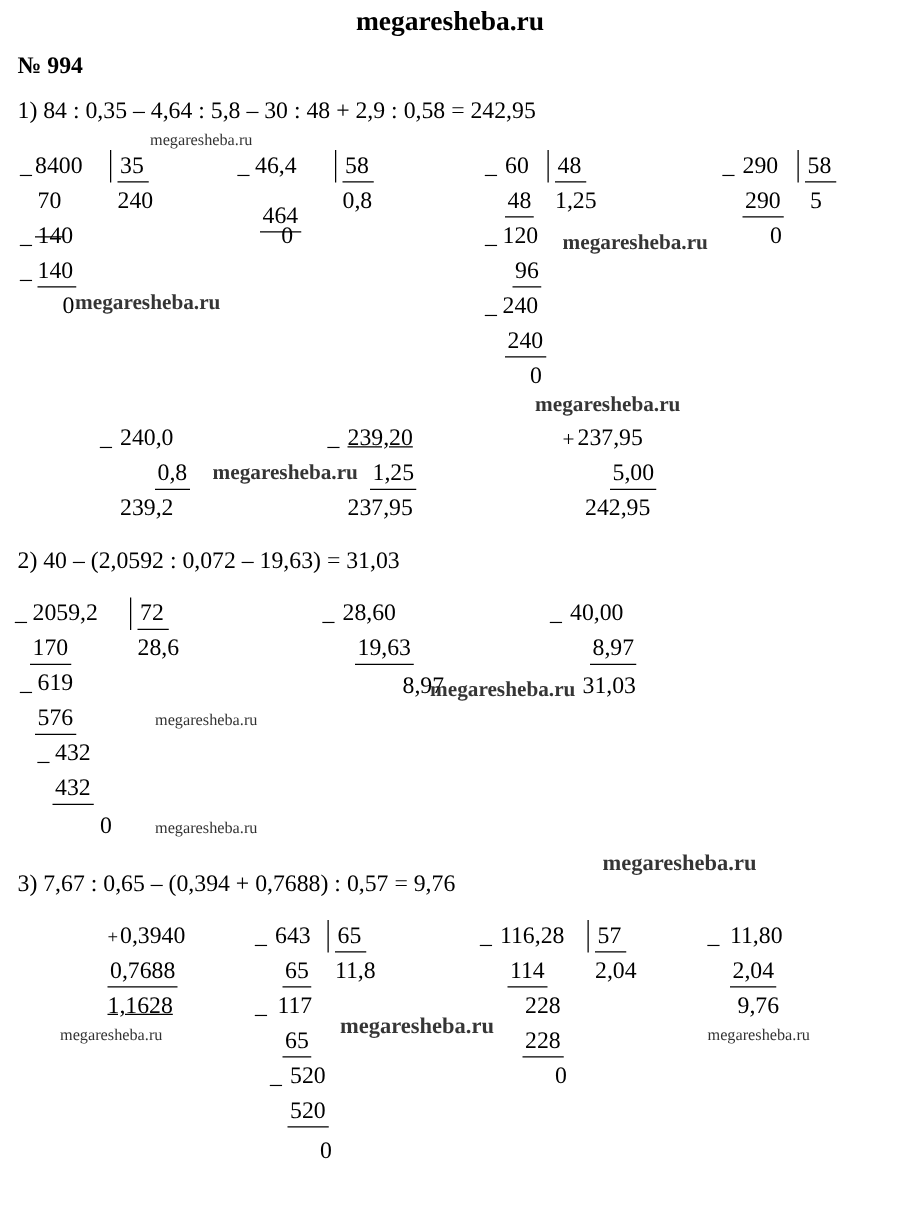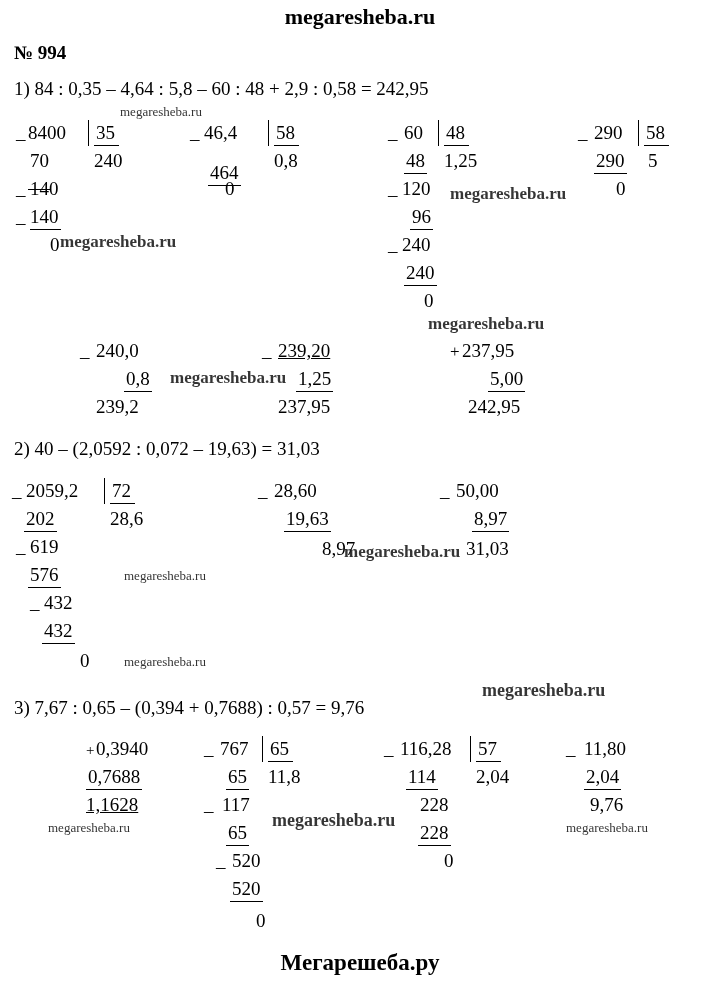--- a/index.html
+++ b/index.html
@@ -41,21 +41,21 @@
 </style>
 </head>
 <body>
 
 <div class="page">
 
   <div class="abs site-title">megaresheba.ru</div>
 
   <div class="abs task-no">№ 994</div>
 
-  <div class="abs eq" style="left:14px;top:78px;">1) 84 : 0,35 – 4,64 : 5,8 – 60 : 48 + 2,9 : 0,58 = 242,95</div>
+  <div class="abs eq" style="left:14px;top:78px;">1) 84 : 0,35 – 4,64 : 5,8 – 30 : 48 + 2,9 : 0,58 = 242,95</div>
 
   <div class="abs wm-sm" style="left:120px;top:104px;">megaresheba.ru</div>
 
   <div class="abs minus" style="left:16px;top:122px;">_</div>
   <div class="abs num" style="left:28px;top:122px;">8400</div>
   <div class="vline" style="left:88px;top:120px;height:26px;"></div>
   <div class="abs num ul" style="left:94px;top:122px;padding:0 4px 1px 2px;">35</div>
   <div class="abs num" style="left:94px;top:150px;">240</div>
 
   <div class="abs num ul" style="left:28px;top:150px;padding:0 2px 17px 2px;">70</div>
@@ -118,55 +118,55 @@
   <div class="abs wm" style="left:170px;top:368px;font-size:17px;">megaresheba.ru</div>
 
   <div class="abs eq" style="left:14px;top:438px;">2) 40 – (2,0592 : 0,072 – 19,63) = 31,03</div>
 
   <div class="abs minus" style="left:12px;top:480px;">_</div>
   <div class="abs num" style="left:26px;top:480px;">2059,2</div>
   <div class="vline" style="left:104px;top:478px;height:26px;"></div>
   <div class="abs num ul" style="left:110px;top:480px;padding:0 4px 1px 2px;">72</div>
   <div class="abs num" style="left:110px;top:508px;">28,6</div>
 
-  <div class="abs num ul" style="left:24px;top:508px;padding:0 2px 1px 2px;">202</div>
+  <div class="abs num ul" style="left:24px;top:508px;padding:0 2px 1px 2px;">170</div>
   <div class="abs minus" style="left:16px;top:536px;">_</div>
   <div class="abs num" style="left:30px;top:536px;">619</div>
   <div class="abs num ul" style="left:28px;top:564px;padding:0 2px 1px 2px;">576</div>
   <div class="abs minus" style="left:30px;top:592px;">_</div>
   <div class="abs num" style="left:44px;top:592px;">432</div>
   <div class="abs num ul" style="left:42px;top:620px;padding:0 2px 1px 2px;">432</div>
   <div class="abs num" style="left:80px;top:650px;">0</div>
 
   <div class="abs wm-sm" style="left:124px;top:568px;">megaresheba.ru</div>
   <div class="abs wm-sm" style="left:124px;top:654px;">megaresheba.ru</div>
 
   <div class="abs minus" style="left:258px;top:480px;">_</div>
   <div class="abs num" style="left:274px;top:480px;">28,60</div>
   <div class="abs num ul" style="left:284px;top:508px;padding:0 2px 1px 2px;">19,63</div>
   <div class="abs num" style="left:322px;top:538px;">8,97</div>
 
   <div class="abs minus" style="left:440px;top:480px;">_</div>
-  <div class="abs num" style="left:456px;top:480px;">50,00</div>
+  <div class="abs num" style="left:456px;top:480px;">40,00</div>
   <div class="abs num ul" style="left:472px;top:508px;padding:0 2px 1px 2px;">8,97</div>
   <div class="abs num" style="left:466px;top:538px;">31,03</div>
 
   <div class="abs wm" style="left:344px;top:542px;font-size:17px;">megaresheba.ru</div>
 
   <div class="abs eq" style="left:14px;top:697px;">3) 7,67 : 0,65 – (0,394 + 0,7688) : 0,57 = 9,76</div>
   <div class="abs wm" style="left:482px;top:680px;font-size:18px;">megaresheba.ru</div>
 
   <div class="abs num" style="left:86px;top:742px;font-size:15px;">+</div>
   <div class="abs num" style="left:96px;top:738px;">0,3940</div>
   <div class="abs num ul" style="left:86px;top:766px;padding:0 2px 1px 2px;">0,7688</div>
   <div class="abs num" style="left:86px;top:794px;text-decoration:underline;">1,1628</div>
   <div class="abs wm-sm" style="left:48px;top:820px;">megaresheba.ru</div>
 
   <div class="abs minus" style="left:204px;top:738px;">_</div>
-  <div class="abs num" style="left:220px;top:738px;">767</div>
+  <div class="abs num" style="left:220px;top:738px;">643</div>
   <div class="vline" style="left:262px;top:736px;height:26px;"></div>
   <div class="abs num ul" style="left:268px;top:738px;padding:0 4px 1px 2px;">65</div>
   <div class="abs num" style="left:268px;top:766px;">11,8</div>
   <div class="abs num ul" style="left:226px;top:766px;padding:0 2px 1px 2px;">65</div>
   <div class="abs minus" style="left:204px;top:794px;">_</div>
   <div class="abs num" style="left:222px;top:794px;">117</div>
   <div class="abs num ul" style="left:226px;top:822px;padding:0 2px 1px 2px;">65</div>
   <div class="abs minus" style="left:216px;top:850px;">_</div>
   <div class="abs num" style="left:232px;top:850px;">520</div>
   <div class="abs num ul" style="left:230px;top:878px;padding:0 2px 1px 2px;">520</div>
@@ -183,15 +183,14 @@
   <div class="abs num" style="left:444px;top:850px;">0</div>
 
   <div class="abs minus" style="left:566px;top:738px;">_</div>
   <div class="abs num" style="left:584px;top:738px;">11,80</div>
   <div class="abs num ul" style="left:584px;top:766px;padding:0 2px 1px 2px;">2,04</div>
   <div class="abs num" style="left:590px;top:794px;">9,76</div>
   <div class="abs wm-sm" style="left:566px;top:820px;">megaresheba.ru</div>
 
   <div class="abs wm" style="left:272px;top:810px;font-size:18px;">megaresheba.ru</div>
 
-  <div class="abs site-footer">Мегарешеба.ру</div>
 
 </div>
 
 </body></html>

